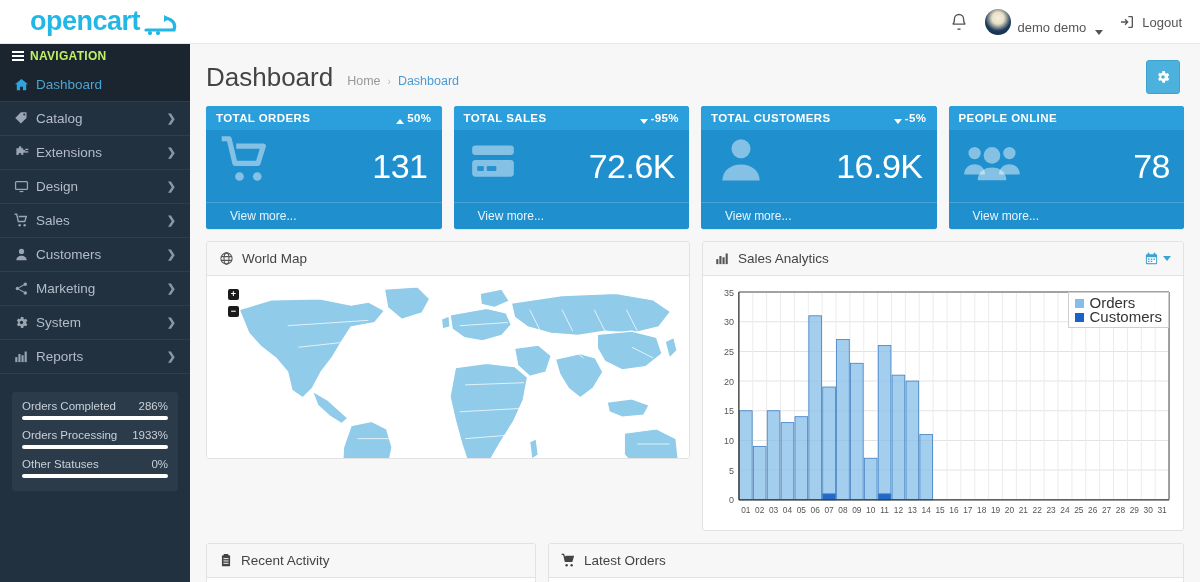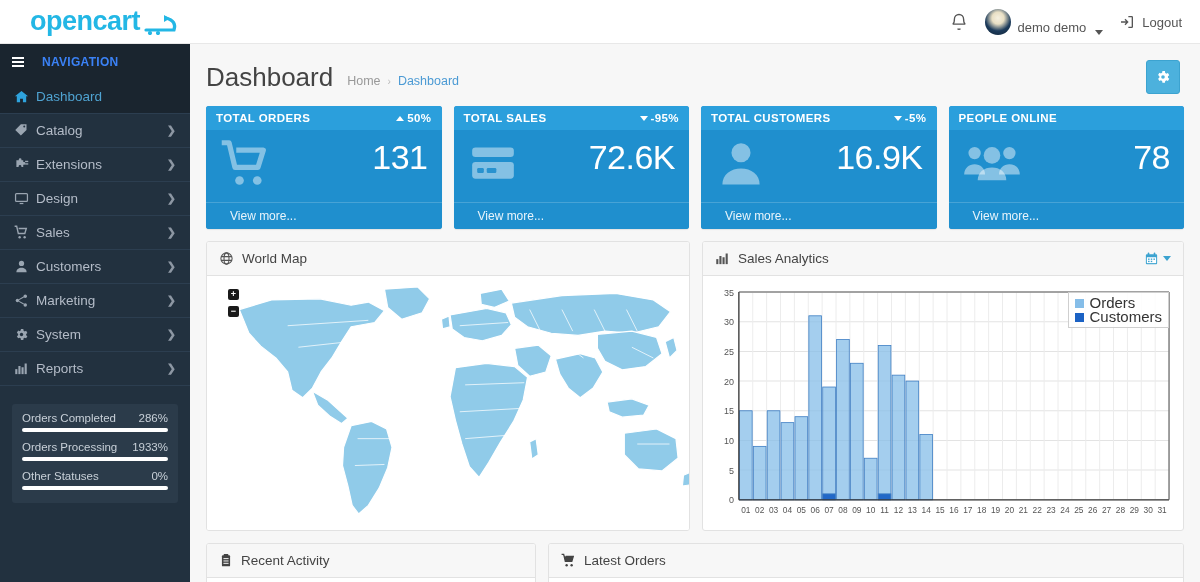--- a/index.html
+++ b/index.html
@@ -56,26 +56,26 @@
 
   
   #sidebar {
     width: 190px; flex: none;
     background: #22313f;
     color: #b4bcc8;
     overflow: hidden;
   }
   .nav-title {
     background: #1a252f;
-    color: #3b82f6;
+    color: #bef264;
     font-size: 12px;
     font-weight: bold;
-    padding: 11px 12px;
+    padding: 5px 12px;
     letter-spacing: .3px;
-    display: flex; align-items: center; gap: 18px;
+    display: flex; align-items: center; gap: 6px;
   }
   .hamburger { display: inline-block; width: 12px; }
   .hamburger span {
     display: block; height: 2px; background: #fff; margin: 2px 0;
   }
   .nav-item {
     display: flex; align-items: center;
     padding: 9px 14px;
     font-size: 13.5px;
     color: #b4bcc8;
@@ -132,26 +132,26 @@
     flex: 1; background: #1f8fce; border-radius: 3px;
     overflow: hidden; color: #fff;
     box-shadow: 0 1px 1px rgba(0,0,0,.08);
   }
   .tile-head {
     background: #2b9fdc;
     padding: 6px 10px;
     font-size: 11.5px; font-weight: bold; letter-spacing: .4px;
     display: flex; align-items: center; justify-content: space-between;
   }
-  .pct { font-size: 11.5px; display: flex; align-items: center; gap: 3px; }
+  .pct { font-size: 11.5px; display: flex; align-items: flex-end; gap: 3px; }
   .tri-up { width: 0;height: 0;border-left:4px solid transparent;border-right:4px solid transparent;border-bottom:5px solid #fff; }
   .tri-dn { width: 0;height: 0;border-left:4px solid transparent;border-right:4px solid transparent;border-top:5px solid #fff; }
   .tile-body {
-    height: 72px; display: flex; align-items: flex-start;
-    justify-content: space-between; padding: 8px 14px;
+    height: 72px; display: flex; align-items: flex-end;
+    justify-content: space-between; padding: 16px 14px;
   }
   .tile-icon { color: rgba(255,255,255,.45); display: flex; }
   .tile-value { font-size: 34px; font-weight: normal; letter-spacing: -.5px; }
   .tile-foot {
     background: #1f8fce; border-top: 1px solid rgba(255,255,255,.18);
     padding: 6px 24px; font-size: 12px; color: #e8f4fb; cursor: pointer;
   }
 
   
   .panel-row { display: flex; gap: 12px; padding: 12px 16px 0; }
@@ -162,21 +162,21 @@
   .panel-head {
     background: #f7f7f7; border-bottom: 1px solid #e2e2e2;
     padding: 9px 12px; font-size: 13.5px; color: #444;
     display: flex; align-items: center; gap: 8px;
   }
   .panel-head .ico { color: #555; display: flex; }
   .panel-head .right { margin-left: auto; display: flex; align-items: center; gap: 4px; color: #3ca3d0; cursor: pointer; }
   .panel-body { flex: 1; position: relative; overflow: hidden; }
 
   
-  #map-panel { width: 484px; flex: none; height: 290px; }
+  #map-panel { width: 484px; flex: none; height: 218px; }
   #map-wrap { position: relative; width: 100%; height: 100%; background: #fff; }
   .map-zoom {
     position: absolute; left: 21px; width: 11px; height: 11px;
     background: #1a1a1a; color: #fff; font-size: 9px; line-height: 11px;
     text-align: center; border-radius: 2px; cursor: pointer; font-weight: bold;
   }
   #zoom-in { top: 13px; }
   #zoom-out { top: 30px; }
 
   

